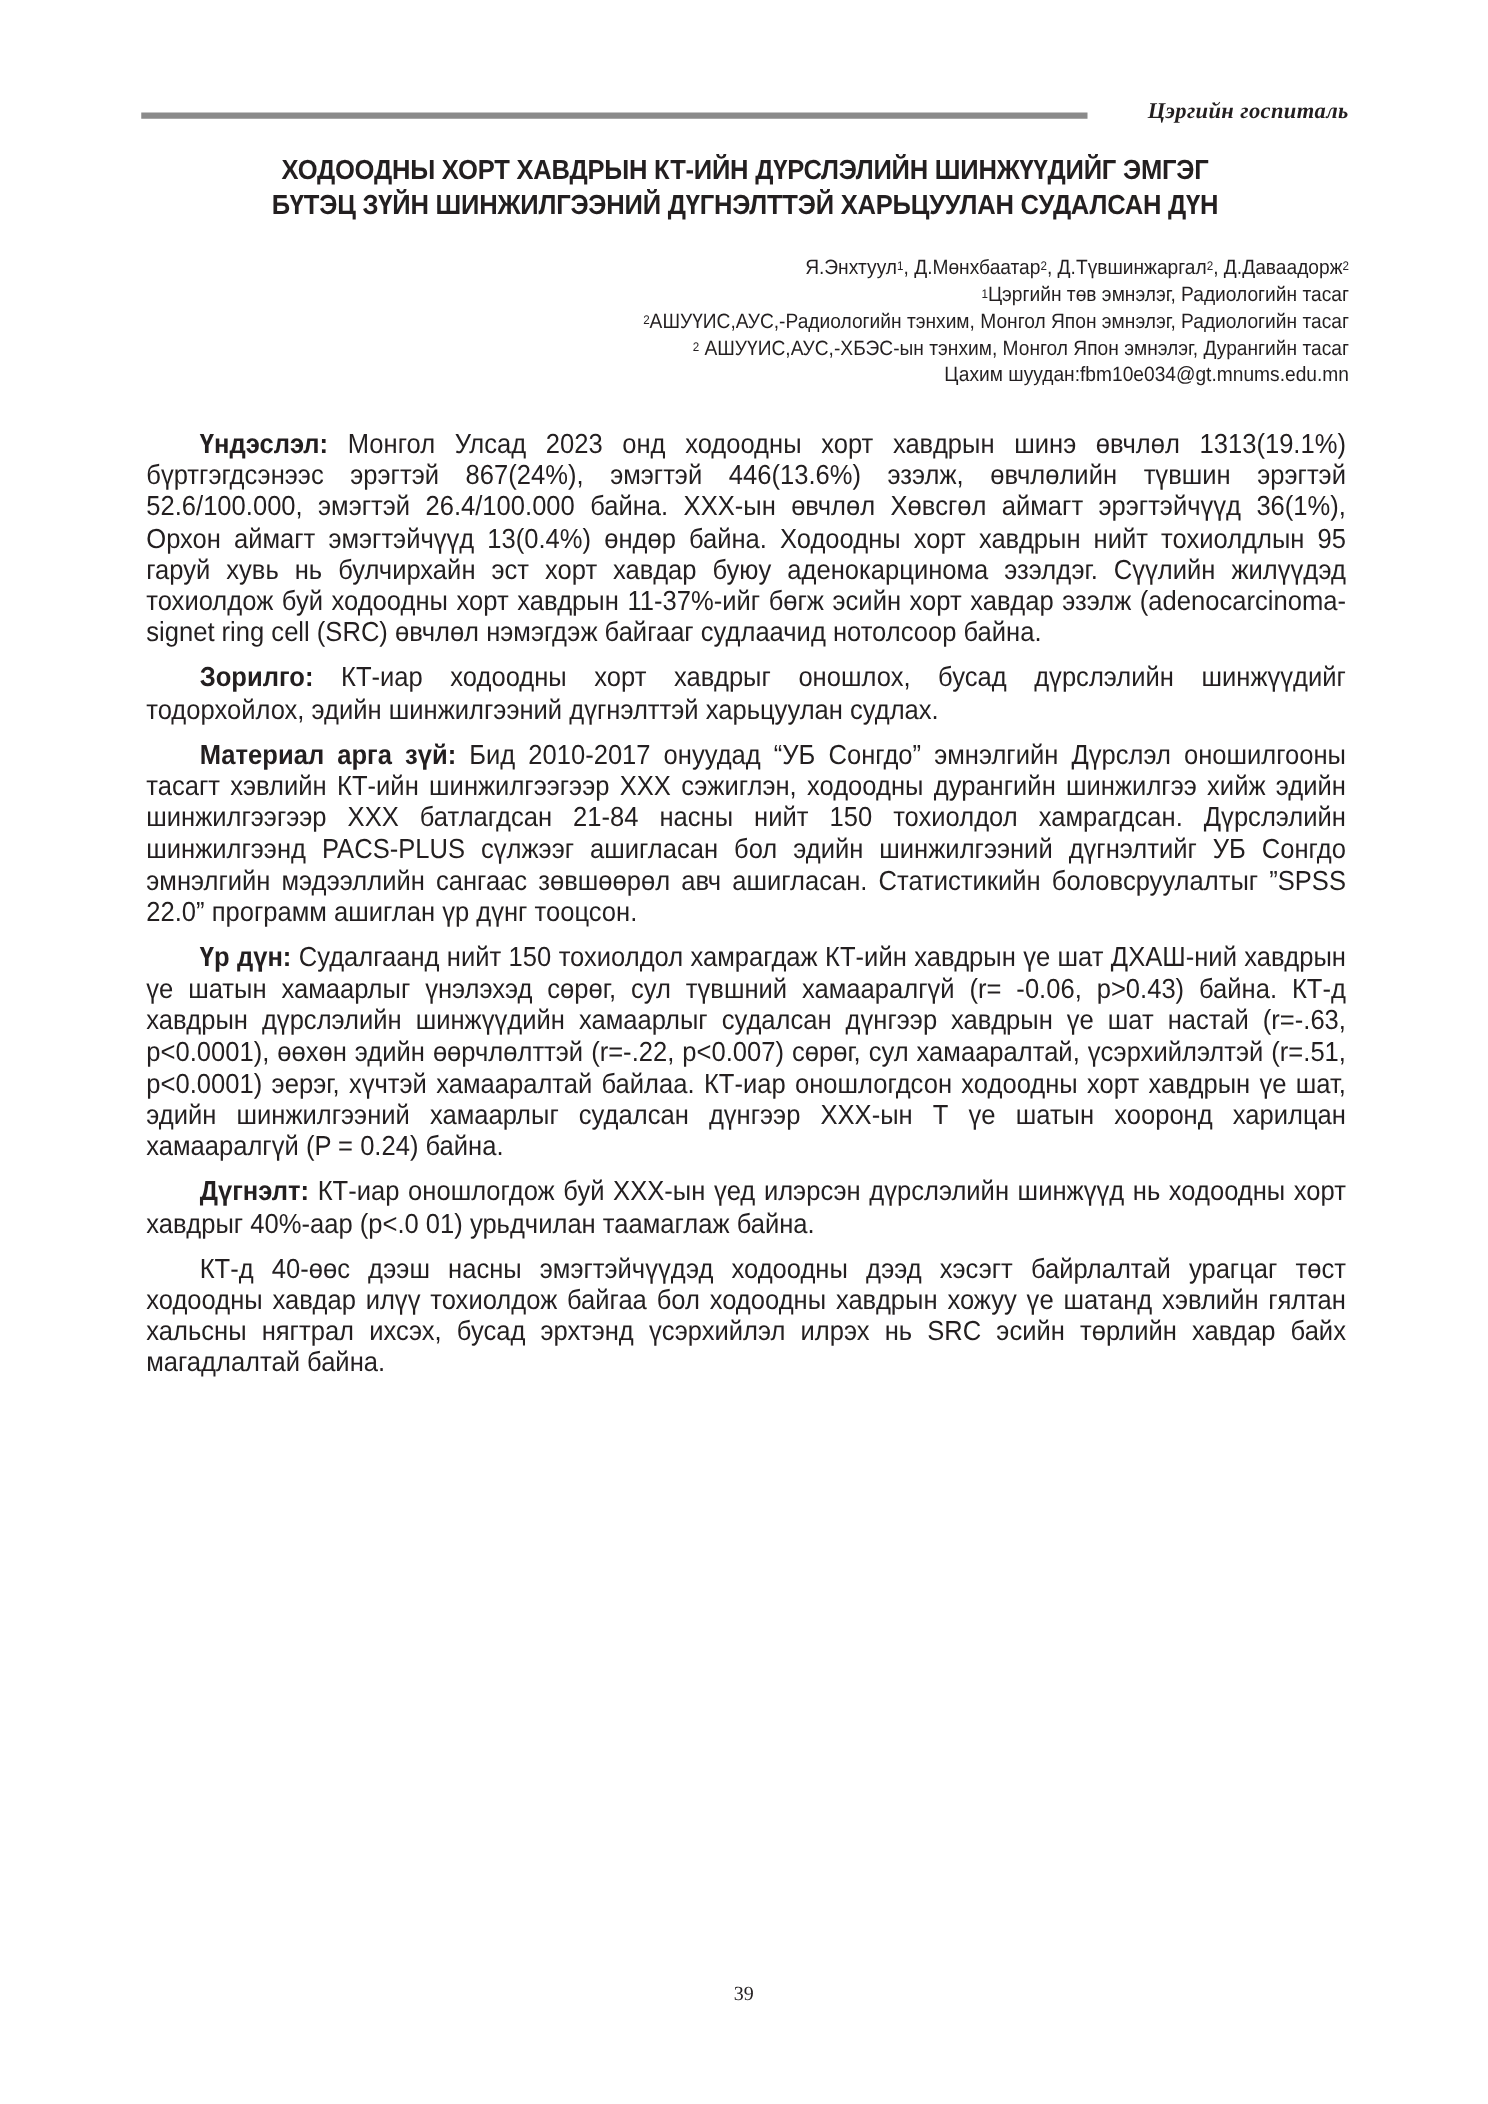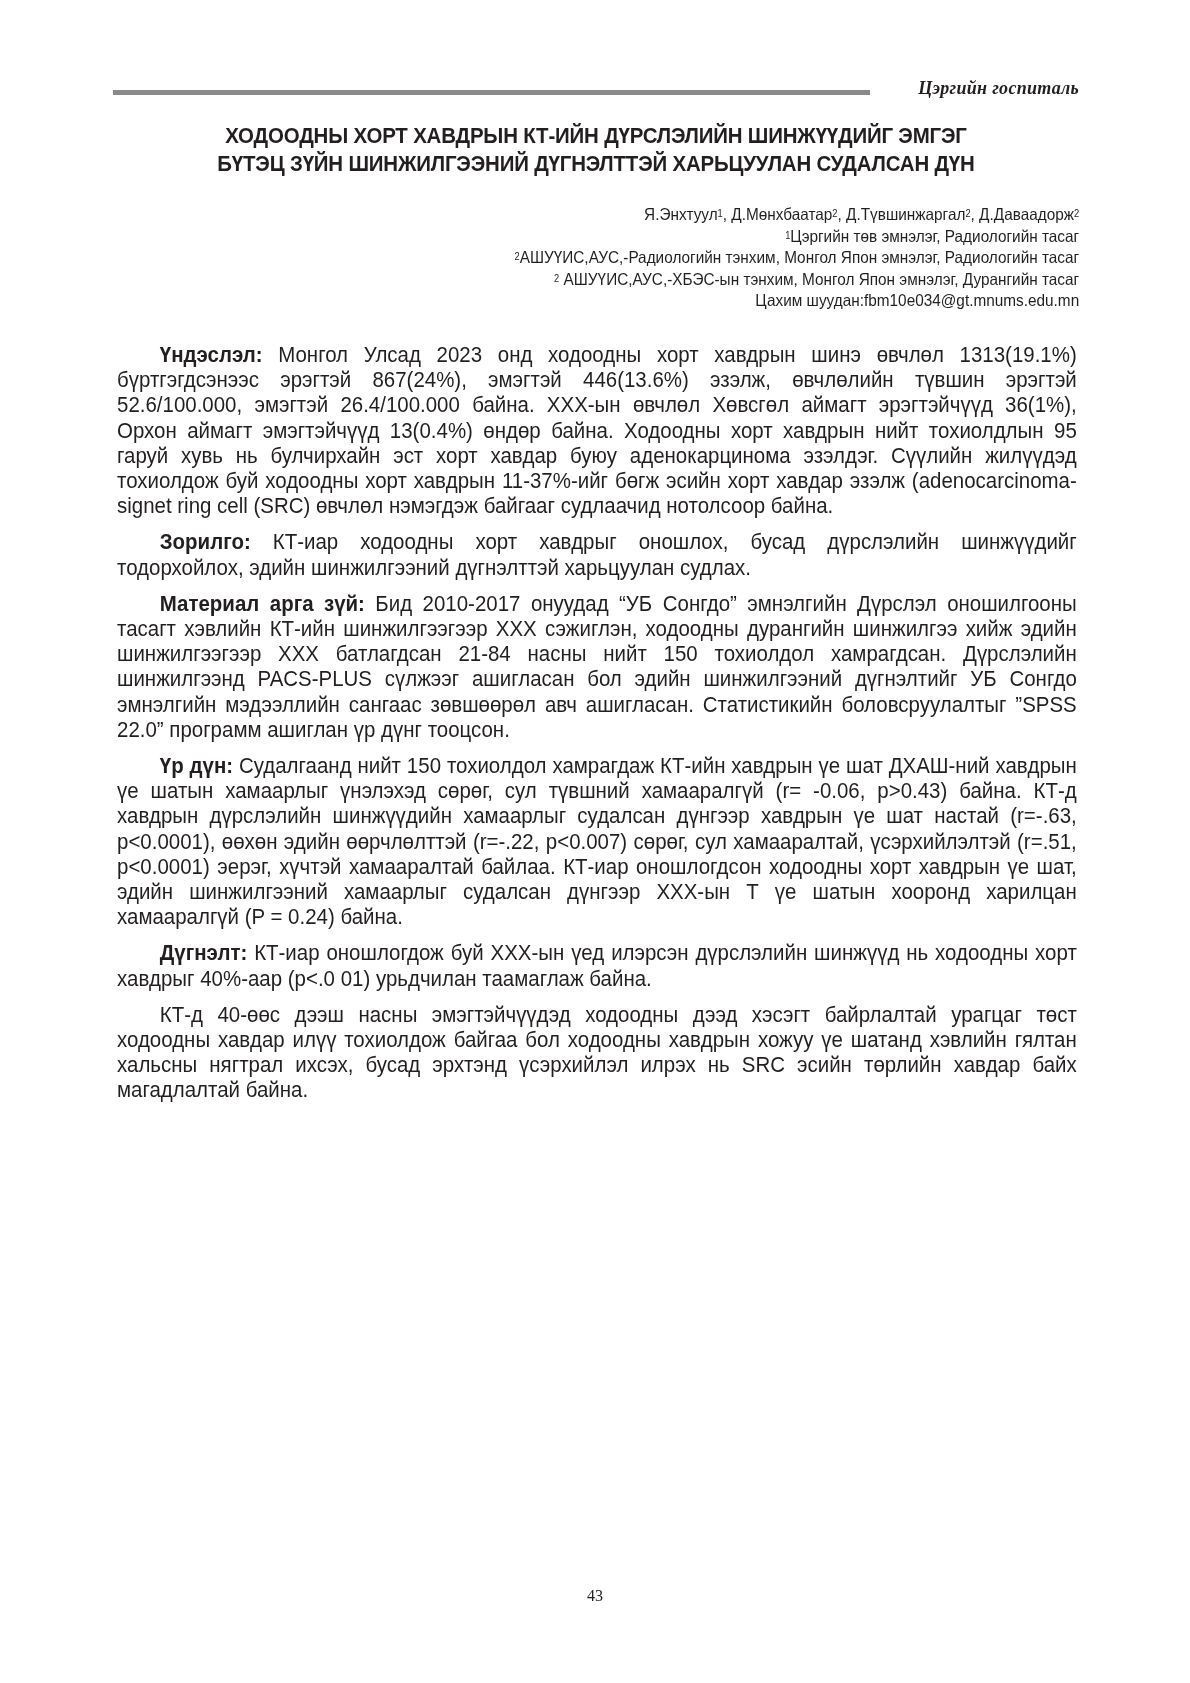--- a/index.html
+++ b/index.html
@@ -50,15 +50,15 @@
 
   <div class="body-text">
     <p class="para"><b>Үндэслэл:</b><span> Монгол Улсад 2023 онд ходоодны хорт хавдрын шинэ өвчлөл 1313(19.1%) бүртгэгдсэнээс эрэгтэй 867(24%), эмэгтэй 446(13.6%) эзэлж, өвчлөлийн түвшин эрэгтэй 52.6/100.000, эмэгтэй 26.4/100.000 байна. ХХХ-ын өвчлөл Хөвсгөл аймагт эрэгтэйчүүд 36(1%), Орхон аймагт эмэгтэйчүүд 13(0.4%) өндөр байна. Ходоодны хорт хавдрын нийт тохиолдлын 95 гаруй хувь нь булчирхайн эст хорт хавдар буюу аденокарцинома эзэлдэг. Сүүлийн жилүүдэд тохиолдож буй ходоодны хорт хавдрын 11-37%-ийг бөгж эсийн хорт хавдар эзэлж (adenocarcinoma-signet ring cell (SRC) өвчлөл нэмэгдэж байгааг судлаачид нотолсоор байна.</span></p>
     <p class="para"><b>Зорилго:</b><span> КТ-иар ходоодны хорт хавдрыг оношлох, бусад дүрслэлийн шинжүүдийг тодорхойлох, эдийн шинжилгээний дүгнэлттэй харьцуулан судлах.</span></p>
     <p class="para"><b>Материал арга зүй:</b><span> Бид 2010-2017 онуудад “УБ Сонгдо” эмнэлгийн Дүрслэл оношилгооны тасагт хэвлийн КТ-ийн шинжилгээгээр ХХХ сэжиглэн, ходоодны дурангийн шинжилгээ хийж эдийн шинжилгээгээр ХХХ батлагдсан 21-84 насны нийт 150 тохиолдол хамрагдсан. Дүрслэлийн шинжилгээнд PACS-PLUS сүлжээг ашигласан бол эдийн шинжилгээний дүгнэлтийг УБ Сонгдо эмнэлгийн мэдээллийн сангаас зөвшөөрөл авч ашигласан. Статистикийн боловсруулалтыг ”SPSS 22.0” программ ашиглан үр дүнг тооцсон.</span></p>
     <p class="para"><b>Үр дүн:</b><span> Судалгаанд нийт 150 тохиолдол хамрагдаж КТ-ийн хавдрын үе шат ДХАШ-ний хавдрын үе шатын хамаарлыг үнэлэхэд сөрөг, сул түвшний хамааралгүй (r= -0.06, p&gt;0.43) байна. КТ-д хавдрын дүрслэлийн шинжүүдийн хамаарлыг судалсан дүнгээр хавдрын үе шат настай (r=-.63, p&lt;0.0001), өөхөн эдийн өөрчлөлттэй (r=-.22, p&lt;0.007) сөрөг, сул хамааралтай, үсэрхийлэлтэй (r=.51, p&lt;0.0001) эерэг, хүчтэй хамааралтай байлаа. КТ-иар оношлогдсон ходоодны хорт хавдрын үе шат, эдийн шинжилгээний хамаарлыг судалсан дүнгээр ХХХ-ын Т үе шатын хооронд харилцан хамааралгүй (P = 0.24) байна.</span></p>
     <p class="para"><b>Дүгнэлт:</b><span> КТ-иар оношлогдож буй ХХХ-ын үед илэрсэн дүрслэлийн шинжүүд нь ходоодны хорт хавдрыг 40%-аар (p&lt;.0 01) урьдчилан таамаглаж байна.</span></p>
     <p class="para"><span>КТ-д 40-өөс дээш насны эмэгтэйчүүдэд ходоодны дээд хэсэгт байрлалтай урагцаг төст ходоодны хавдар илүү тохиолдож байгаа бол ходоодны хавдрын хожуу үе шатанд хэвлийн гялтан хальсны нягтрал ихсэх, бусад эрхтэнд үсэрхийлэл илрэх нь SRC эсийн төрлийн хавдар байх магадлалтай байна.</span></p>
   </div>
 
-  <div class="page-number">43</div>
+  <div class="page-number">39</div>
 
 </div>
 
 </body></html>

